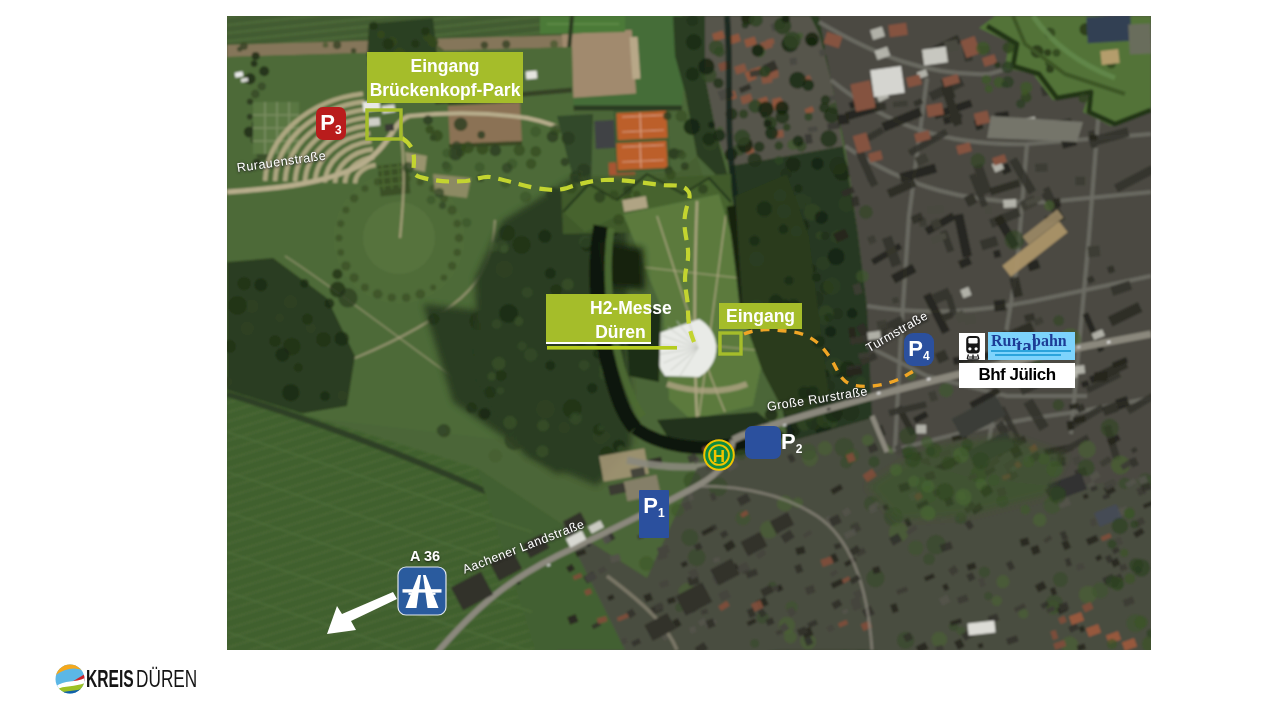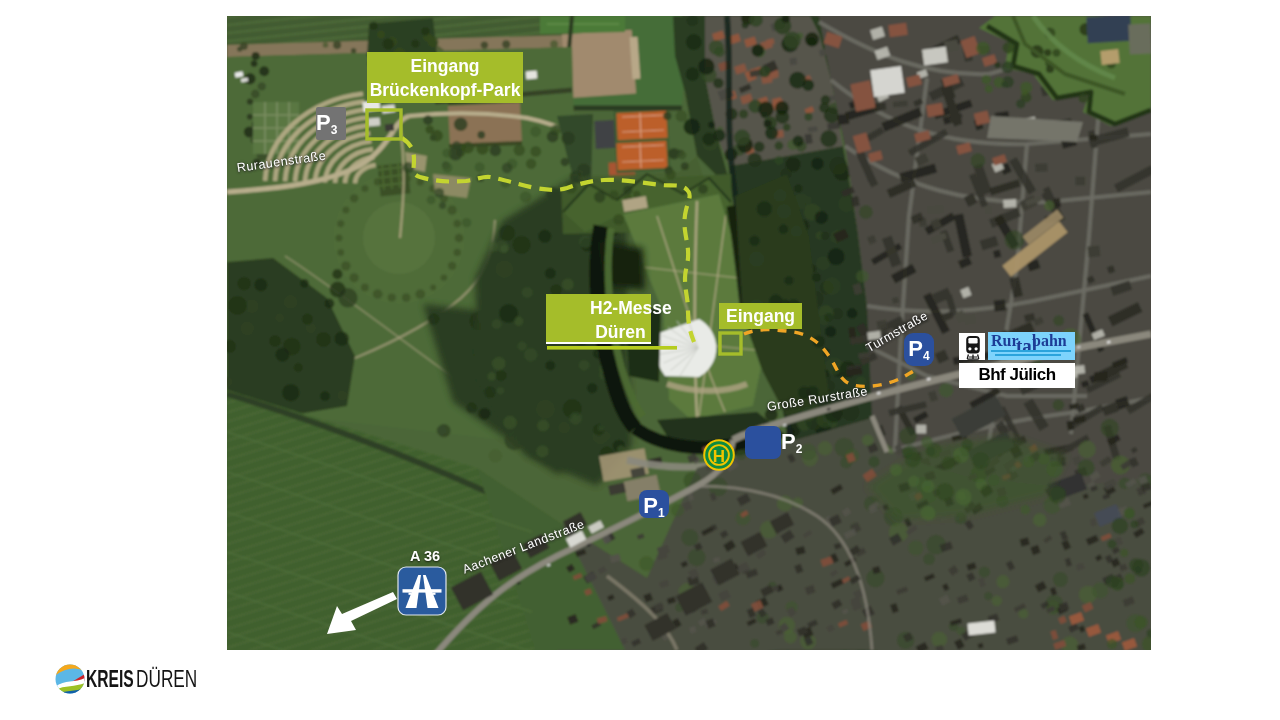--- a/index.html
+++ b/index.html
@@ -1348,23 +1348,23 @@
 </g>
 </svg>
 <div style="position:absolute;left:140px;top:36px;width:156px;height:51px;background:#a5bd2a;color:#fff;font-weight:700;font-size:17.5px;text-align:center;line-height:51px;white-space:nowrap;">
       <div style="line-height:24px;padding-top:2px">Eingang<br>Brückenkopf-Park</div>
     </div>
 <div style="position:absolute;left:319px;top:278px;width:105px;height:50px;background:#a5bd2a;color:#fff;font-weight:700;font-size:17.5px;text-align:center;line-height:50px;white-space:nowrap;padding-left:44px;">
       <div style="line-height:24px;padding-top:2px">H2-Messe<br>Düren</div>
     </div>
 <div style="position:absolute;left:319px;top:325.5px;width:105px;height:2.5px;background:#fff"></div>
 <div style="position:absolute;left:492px;top:287px;width:83px;height:26px;background:#a5bd2a;color:#fff;font-weight:700;font-size:17.5px;text-align:center;line-height:26px;white-space:nowrap;">Eingang</div>
-<div style="position:absolute;left:89px;top:91px;width:30px;height:33px;background:#737373;border-radius:2px;color:#fff;text-align:left;font-weight:700;"><span style="font-size:22px;line-height:31px">P</span><sub style="font-size:12px;">3</sub></div>
+<div style="position:absolute;left:89px;top:91px;width:30px;height:33px;background:#b91c1c;border-radius:7px;color:#fff;text-align:center;font-weight:700;"><span style="font-size:22px;line-height:31px">P</span><sub style="font-size:12px;">3</sub></div>
 <div style="position:absolute;left:518px;top:410px;width:30px;height:33px;background:#2b509e;border-radius:7px;color:#fff;text-align:center;font-weight:700;padding-left:36px;"><span style="font-size:22px;line-height:31px">P</span><sub style="font-size:12px;">2</sub></div>
-<div style="position:absolute;left:412px;top:474px;width:30px;height:28px;background:#2b509e;border-radius:8px;color:#fff;text-align:center;font-weight:700;"><span style="font-size:22px;line-height:31px">P</span><sub style="font-size:12px;">1</sub></div>
+<div style="position:absolute;left:412px;top:474px;width:30px;height:48px;background:#2b509e;border-radius:1px;color:#fff;text-align:center;font-weight:700;"><span style="font-size:22px;line-height:31px">P</span><sub style="font-size:12px;">1</sub></div>
 <div style="position:absolute;left:677px;top:317px;width:30px;height:33px;background:#2b509e;border-radius:9px;color:#fff;text-align:center;font-weight:700;"><span style="font-size:22px;line-height:31px">P</span><sub style="font-size:12px;">4</sub></div>
 <div style="position:absolute;left:10px;top:145px;color:#fff;font-size:12.5px;font-weight:400;letter-spacing:0.5px;transform:rotate(-8deg);transform-origin:left center;text-shadow:0 1px 2px rgba(40,40,40,.9),0 0 3px rgba(40,40,40,.6);white-space:nowrap;">Rurauenstraße</div>
 <div style="position:absolute;left:640px;top:326px;color:#fff;font-size:12.5px;font-weight:400;letter-spacing:0.5px;transform:rotate(-30deg);transform-origin:left center;text-shadow:0 1px 2px rgba(40,40,40,.9),0 0 3px rgba(40,40,40,.6);white-space:nowrap;">Turmstraße</div>
 <div style="position:absolute;left:540px;top:384px;color:#fff;font-size:12.5px;font-weight:400;letter-spacing:0.5px;transform:rotate(-9deg);transform-origin:left center;text-shadow:0 1px 2px rgba(40,40,40,.9),0 0 3px rgba(40,40,40,.6);white-space:nowrap;">Große Rurstraße</div>
 <div style="position:absolute;left:236px;top:547px;color:#fff;font-size:12.5px;font-weight:400;letter-spacing:0.5px;transform:rotate(-21deg);transform-origin:left center;text-shadow:0 1px 2px rgba(40,40,40,.9),0 0 3px rgba(40,40,40,.6);white-space:nowrap;">Aachener Landstraße</div>
 <div style="position:absolute;left:176px;top:532px;width:44px;text-align:center;color:#fff;font-weight:700;font-size:14.5px;text-shadow:0 1px 2px rgba(0,0,0,.7)">A 36</div>
 <div style="position:absolute;left:761px;top:316px;width:87px;height:28px;background:#7dd3fc;overflow:hidden;">
 <div style="position:absolute;left:3px;top:0px;font-family:'Liberation Serif',serif;font-weight:700;color:#1d3c96;font-size:16px;line-height:17px;">Rur</div>
 <div style="position:absolute;left:28px;top:7px;font-family:'Liberation Serif',serif;font-weight:700;color:#1d3c96;font-size:19px;line-height:14px;">tal</div>
 <div style="position:absolute;left:44px;top:0px;font-family:Liberation Serif, serif;font-weight:700;color:#1d3c96;font-size:16px;line-height:17px;">bahn</div>

